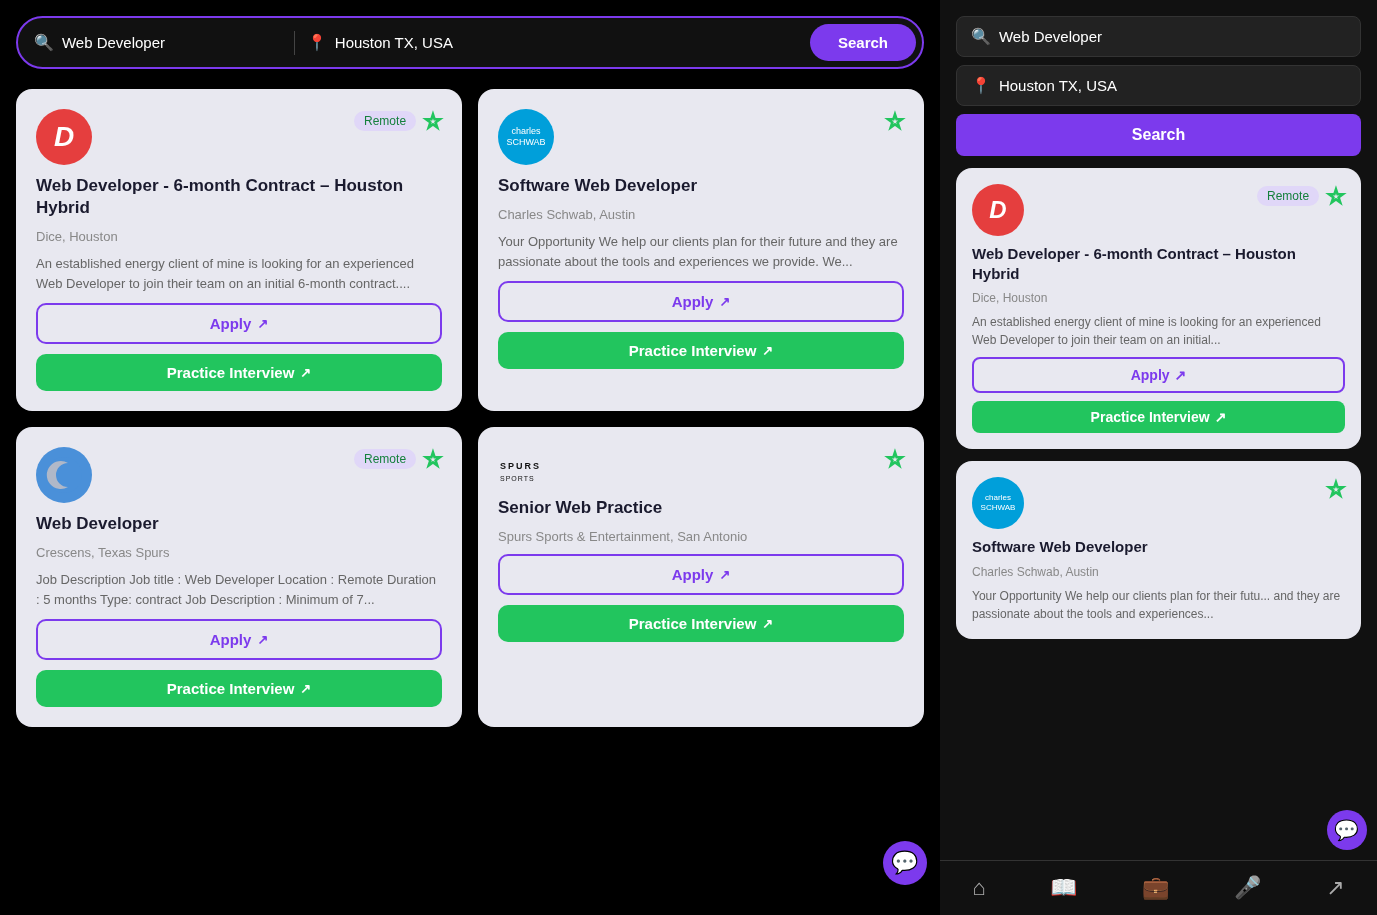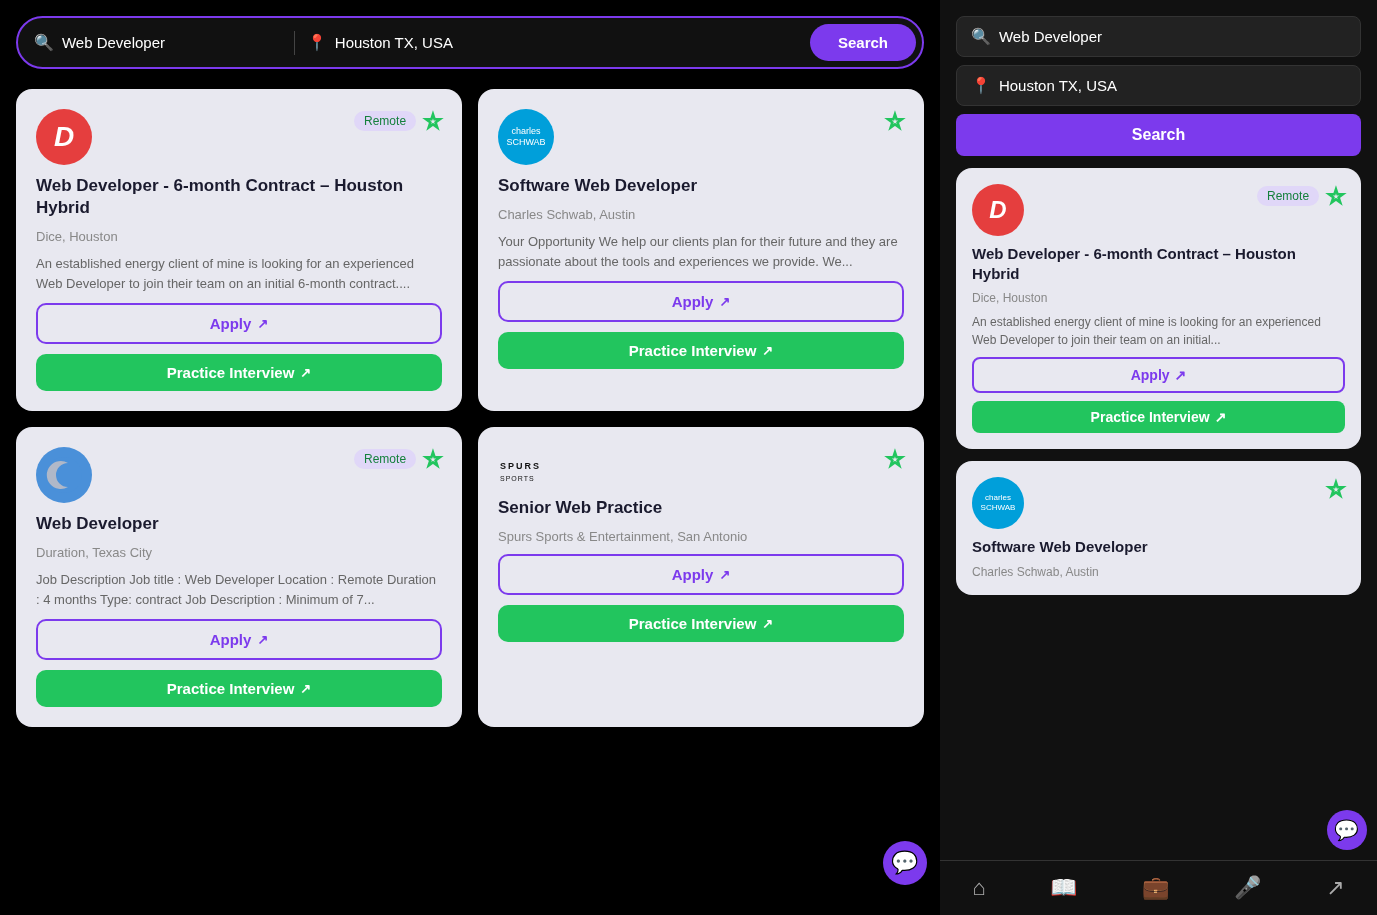--- a/index.html
+++ b/index.html
@@ -473,22 +473,22 @@
             <circle cx="20" cy="20" r="18" fill="#4a90d9"></circle>
             <path d="M24 8 A14 14 0 1 0 24 32 A10 10 0 1 1 24 8 Z" fill="#b0b8c8"></path>
           </svg>
         </div>
         <div class="card-badges">
           <span class="badge-remote">Remote</span>
           <span class="star-icon outline">☆</span>
         </div>
       </div>
       <div class="job-title">Web Developer</div>
-      <div class="job-company">Duration, Texas City</div>
-      <div class="job-desc">Job Description Job title : Web Developer Location : Remote Duration : 4 months Type: contract Job Description : Minimum of 7...</div>
+      <div class="job-company">Crescens, Texas Spurs</div>
+      <div class="job-desc">Job Description Job title : Web Developer Location : Remote Duration : 5 months Type: contract Job Description : Minimum of 7...</div>
       <button class="apply-btn">
         <span>Apply</span>
         <span class="ext-icon">↗</span>
       </button>
       <button class="practice-btn">
         <span>Practice Interview</span>
         <span class="ext-icon">↗</span>
       </button>
     </div>
 
@@ -559,20 +559,21 @@
 
   <div class="right-job-card">
     <div class="right-card-top">
       <div class="right-card-logo schwab-logo" style="width:52px;height:52px;font-size:8px;">charles<br>SCHWAB</div>
       <div class="card-badges">
         <span class="star-icon outline">☆</span>
       </div>
     </div>
     <div class="right-job-title">Software Web Developer</div>
     <div class="right-job-company">Charles Schwab, Austin</div>
+    <div class="right-job-desc">Your Opportunity We help our clients plan for their futu... and they are passionate about the tools and experiences...</div>
   </div>
 
   <div class="right-chat-bubble" style="position:absolute; bottom:65px; right:10px;">💬</div>
 
   <div class="bottom-nav" style="position:absolute;bottom:0;left:0;right:0;">
     <span class="nav-icon">⌂</span>
     <span class="nav-icon">📖</span>
     <span class="nav-icon">💼</span>
     <span class="nav-icon">🎤</span>
     <span class="nav-icon">↗</span>

